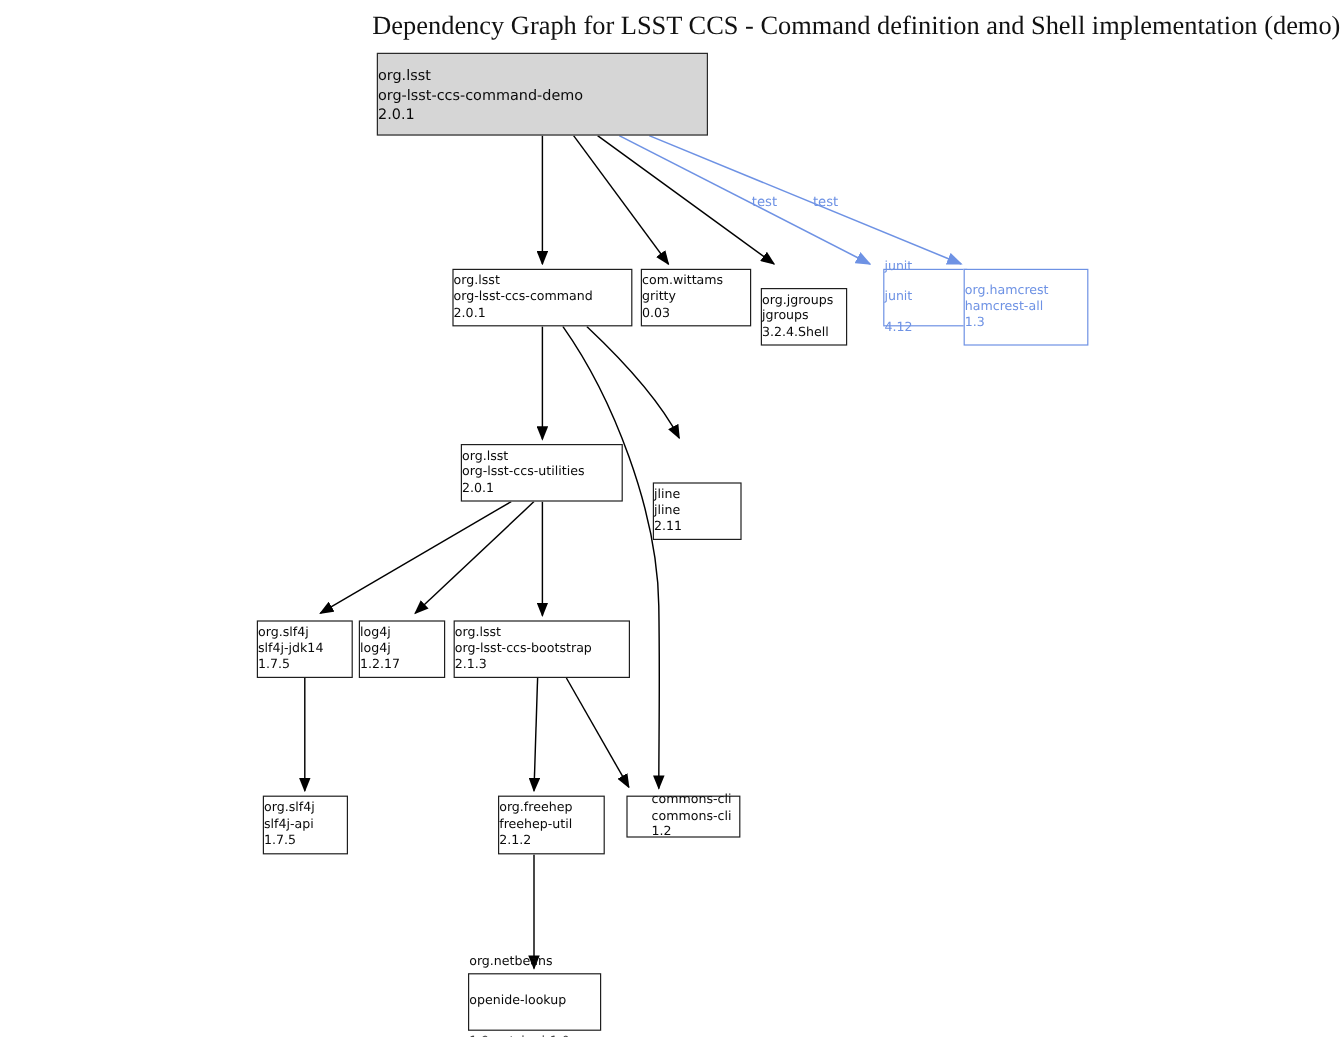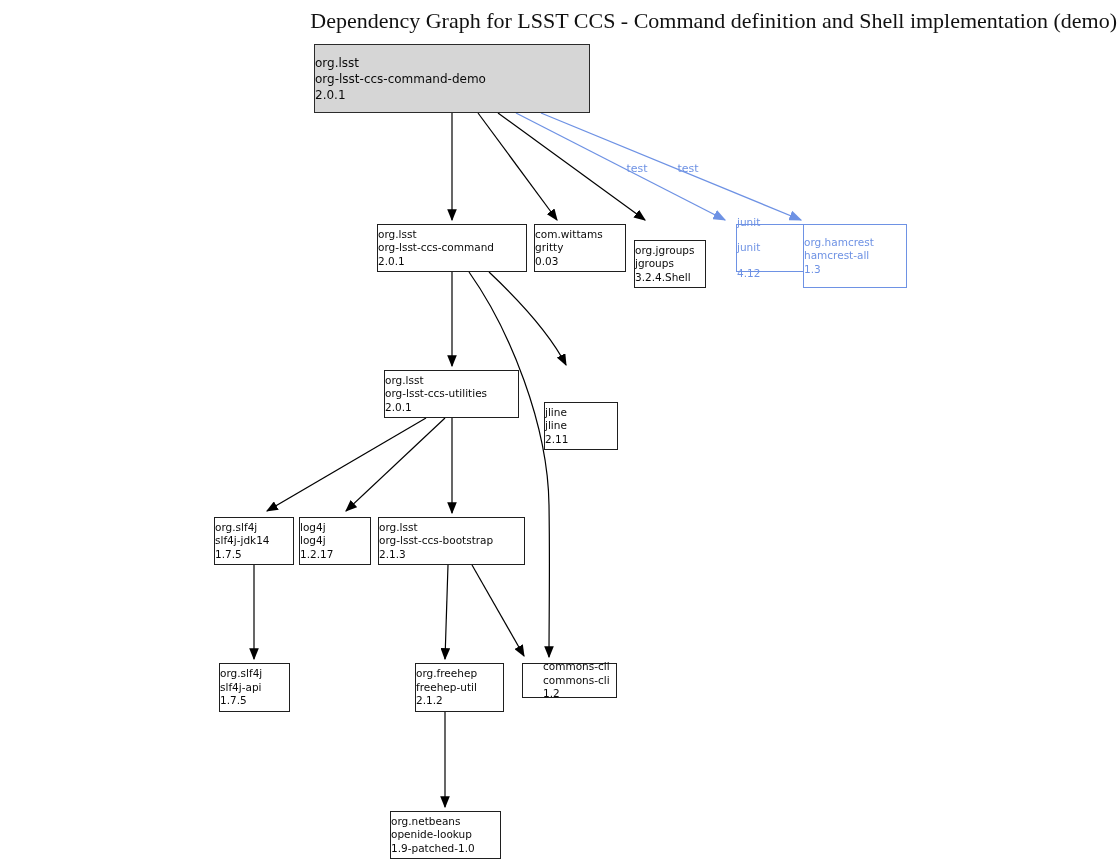--- a/index.html
+++ b/index.html
@@ -137,18 +137,18 @@
     <div class="node normal" style="left: 400px; top: 663px; width: 89px; height: 49px; margin-left: 15px;">
       <div class="nline">org.freehep</div>
       <div class="nline">freehep-util</div>
       <div class="nline">2.1.2</div>
     </div>
     <div class="node normal" style="left: 522px; top: 663px; width: 95px; height: 35px; padding-left: 20px;">
       <div class="nline">commons-cli</div>
       <div class="nline">commons-cli</div>
       <div class="nline">1.2</div>
     </div>
-    <div class="node normal" style="left: 390px; top: 811px; width: 111px; height: 48px;">
+    <div class="node normal" style="left: 390px; top: 811px; width: 111px; height: 48px; gap: 20px;">
       <div class="nline">org.netbeans</div>
       <div class="nline">openide-lookup</div>
       <div class="nline">1.9-patched-1.0</div>
     </div>
   </div>
 
 </body></html>

